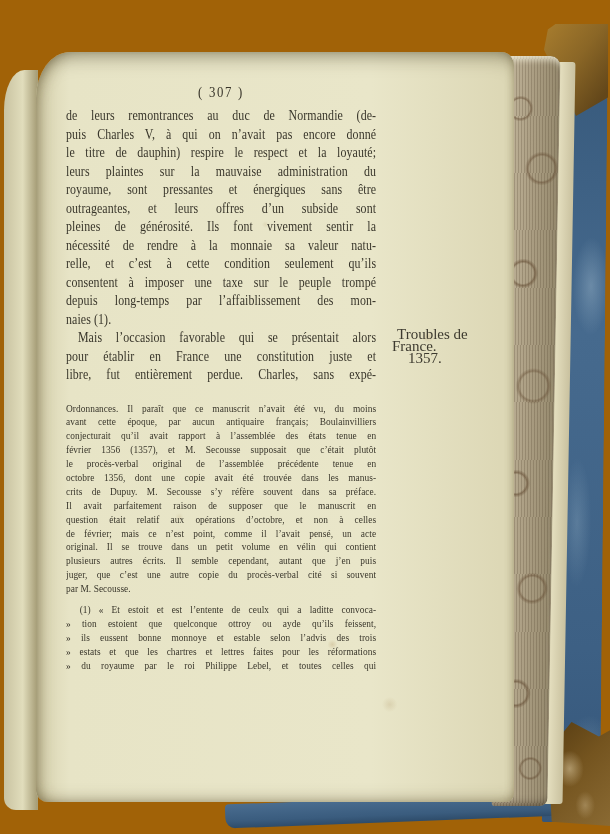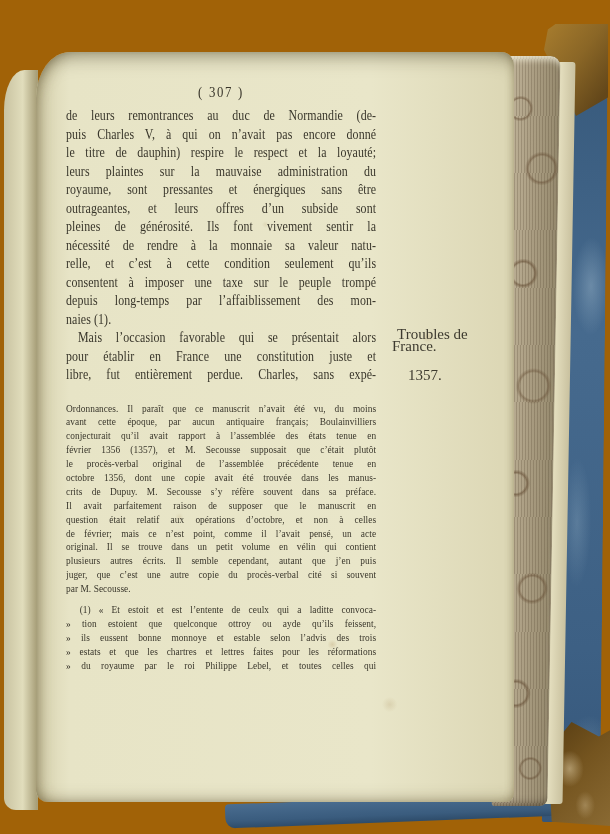--- a/index.html
+++ b/index.html
@@ -78,21 +78,21 @@
   .p2 .line:first-child{text-indent:14px;}
   .fnote{margin-top:17px;}
   .fnote.f2{margin-top:7px;}
   .fline{height:13.9px;line-height:13.9px;font-size:11px;letter-spacing:.05px;
     text-align:justify;text-align-last:justify;overflow:hidden;}
   .f1 .fline:last-child{text-align-last:left;}
   .f2 .fline:first-child{text-indent:16px;}
   .margin-note{position:absolute;left:356px;top:276px;width:82px;color:#3d3a2f;
     font-size:15px;line-height:12px;}
   .mline:nth-child(1){padding-left:5px;}
-  .mline:nth-child(3){padding-left:16px;margin-top:17px;}
+  .mline:nth-child(3){padding-left:16px;}
 </style>
 </head>
 <body>
 
 <div class="stage">
   <div class="cover-right"></div>
   <div class="cover-bottom"></div>
   <div class="leather-top"></div>
   <div class="leather-bottom"></div>
   <div class="endpaper"></div>

